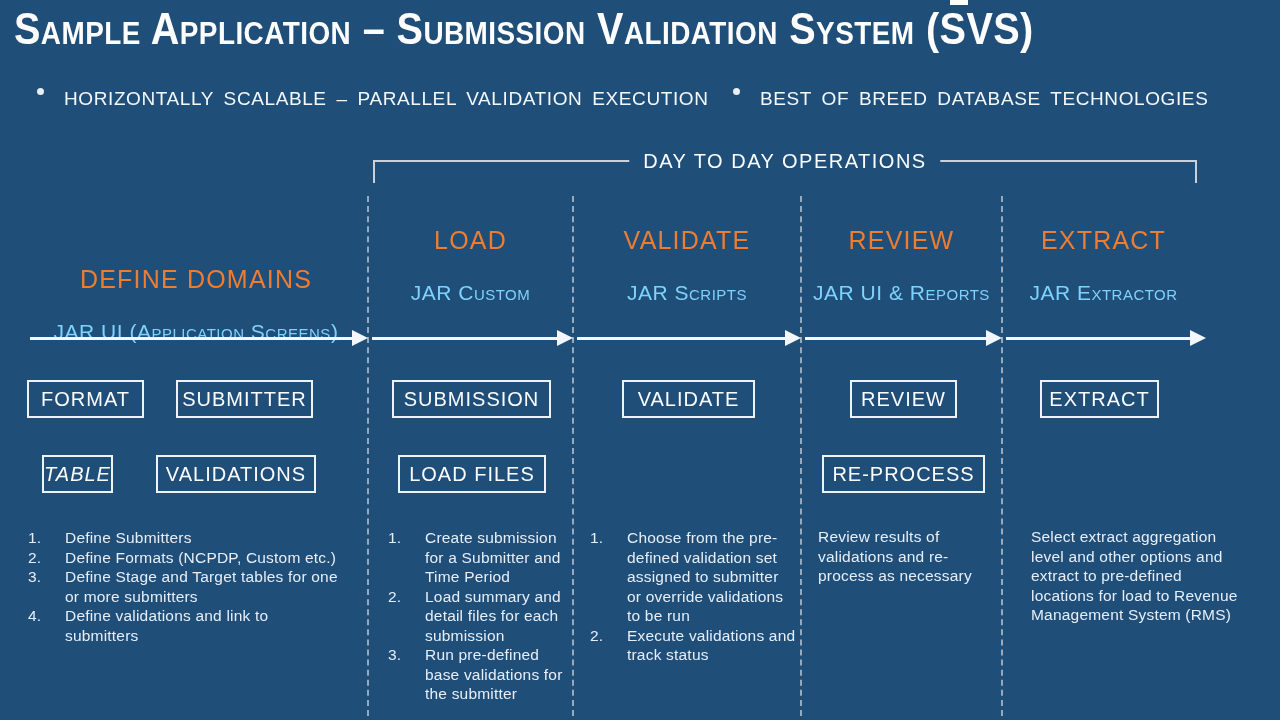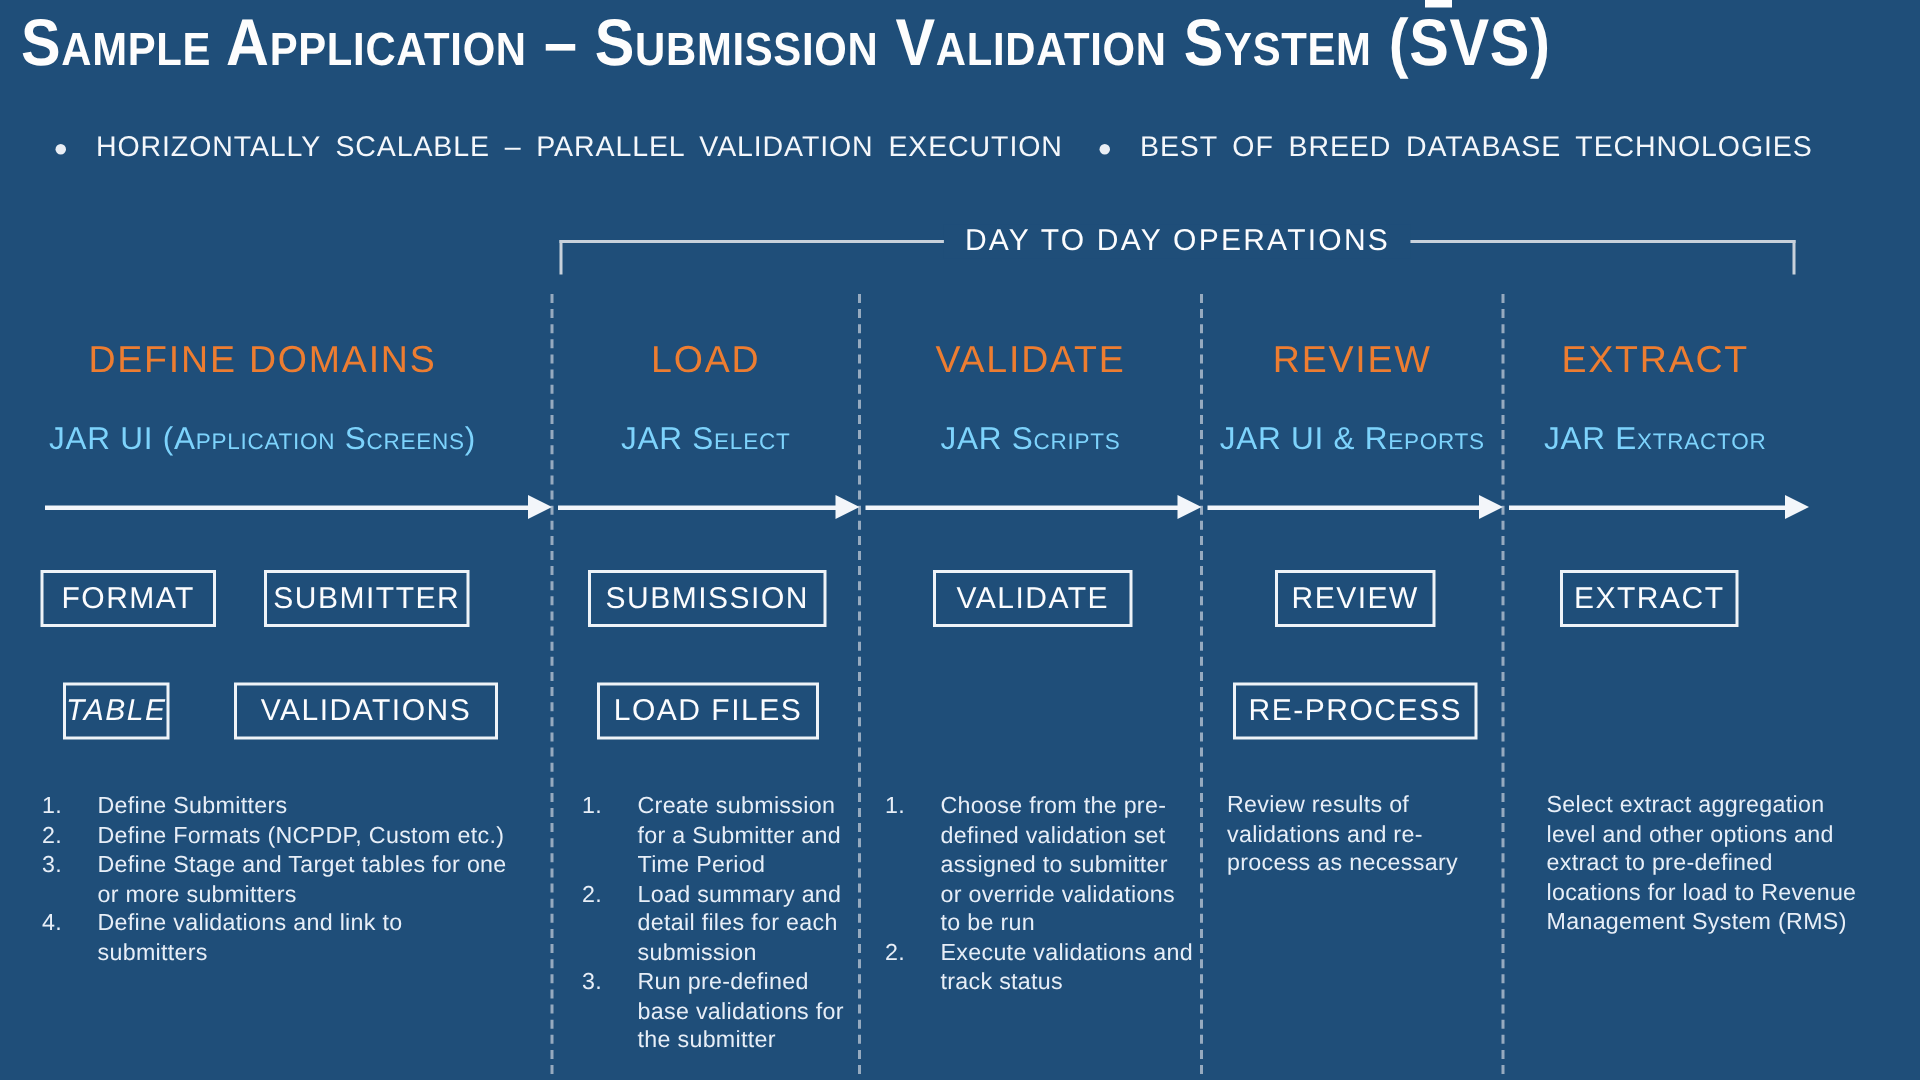--- a/index.html
+++ b/index.html
@@ -12,21 +12,21 @@
   
   .title{
     position:absolute;left:14px;top:4px;
     font-size:44px;font-weight:700;font-variant:small-caps;
     letter-spacing:0.5px;white-space:nowrap;
     transform:scaleX(.90);transform-origin:0 50%;
     color:#FDFDFD;
   }
   
   .bullet{
-    position:absolute;top:88px;display:flex;align-items:center;
+    position:absolute;top:88px;display:flex;
     font-size:19px;letter-spacing:.6px;word-spacing:4px;color:#F4F7FB;
   }
   .bullet .dot{
     width:7px;height:7px;border-radius:50%;background:#E9EEF5;
     margin-right:20px;flex:0 0 auto;
   }
   .bullet.b1{left:37px;}
   .bullet.b2{left:733px;}
   
   .bracket{
@@ -48,21 +48,21 @@
   .vsep.v1{left:367px;}.vsep.v2{left:572px;}.vsep.v3{left:800px;}.vsep.v4{left:1001px;}
   
   .colhead{
     position:absolute;top:226px;text-align:center;
     font-size:25px;letter-spacing:1.2px;color:#ED7D31;
   }
   .colsub{
     position:absolute;top:281px;text-align:center;white-space:nowrap;
     font-size:21px;font-variant:small-caps;letter-spacing:.5px;color:#7dd3fc;
   }
-  .cx1{left:10px;width:330px;}
+  .cx1{left:31px;width:330px;margin-top:39px;}
   .cx2{left:368px;width:205px;}
   .cx3{left:573px;width:228px;}
   .cx4{left:801px;width:201px;}
   .cx5{left:1002px;width:203px;}
   
   .arrow{position:absolute;top:330px;height:16px;}
   .arrow::before{
     content:"";position:absolute;left:0;right:10px;top:6.5px;height:3px;background:#F3F6FA;
   }
   .arrow::after{
@@ -80,21 +80,21 @@
     border:2px solid #EEF3F8;display:flex;align-items:center;justify-content:center;
     font-size:20px;letter-spacing:1px;color:#FBFCFE;white-space:nowrap;
   }
   .bx-format{left:27px;top:380px;width:117px;}
   .bx-submitter{left:176px;top:380px;width:137px;}
   .bx-submission{left:392px;top:380px;width:159px;}
   .bx-validate{left:622px;top:380px;width:133px;}
   .bx-review{left:850px;top:380px;width:107px;}
   .bx-extract{left:1040px;top:380px;width:119px;}
   .bx-table{left:42px;top:455px;width:71px;font-style:italic;}
-  .bx-validations{left:156px;top:455px;width:176px;}
+  .bx-validations{left:156px;top:455px;width:160px;}
   .bx-loadfiles{left:398px;top:455px;width:148px;}
   .bx-reprocess{left:822px;top:455px;width:163px;}
   
   .list,.note{
     position:absolute;font-size:15.5px;line-height:19.5px;color:#E7EEF7;
     letter-spacing:.2px;
   }
   .list ol{list-style:none;margin:0;padding:0;counter-reset:n;}
   .list li{display:grid;grid-template-columns:37px 1fr;counter-increment:n;}
   .list li::before{content:counter(n) ".";}
@@ -133,21 +133,21 @@
   <div class="vsep v3"></div>
   <div class="vsep v4"></div>
 
   <div class="colhead cx1">DEFINE DOMAINS</div>
   <div class="colhead cx2">LOAD</div>
   <div class="colhead cx3">VALIDATE</div>
   <div class="colhead cx4">REVIEW</div>
   <div class="colhead cx5">EXTRACT</div>
 
   <div class="colsub cx1">JAR UI (Application Screens)</div>
-  <div class="colsub cx2">JAR Select</div>
+  <div class="colsub cx2">JAR Custom</div>
   <div class="colsub cx3">JAR Scripts</div>
   <div class="colsub cx4">JAR UI &amp; Reports</div>
   <div class="colsub cx5">JAR Extractor</div>
 
   <div class="arrow a1"></div>
   <div class="arrow a2"></div>
   <div class="arrow a3"></div>
   <div class="arrow a4"></div>
   <div class="arrow a5"></div>
 

